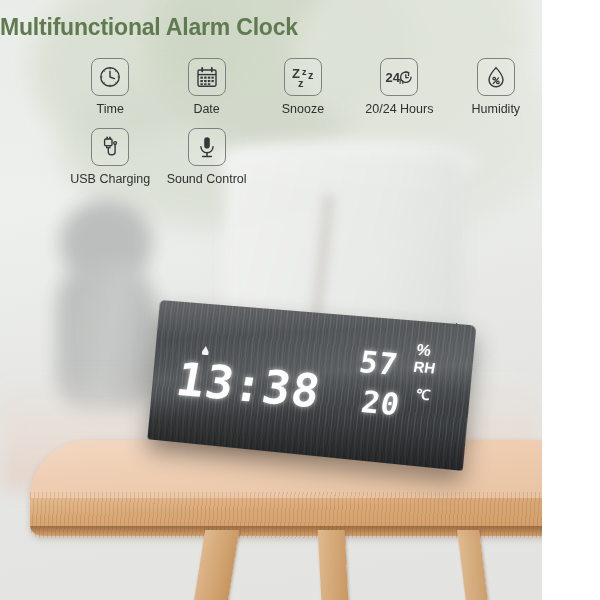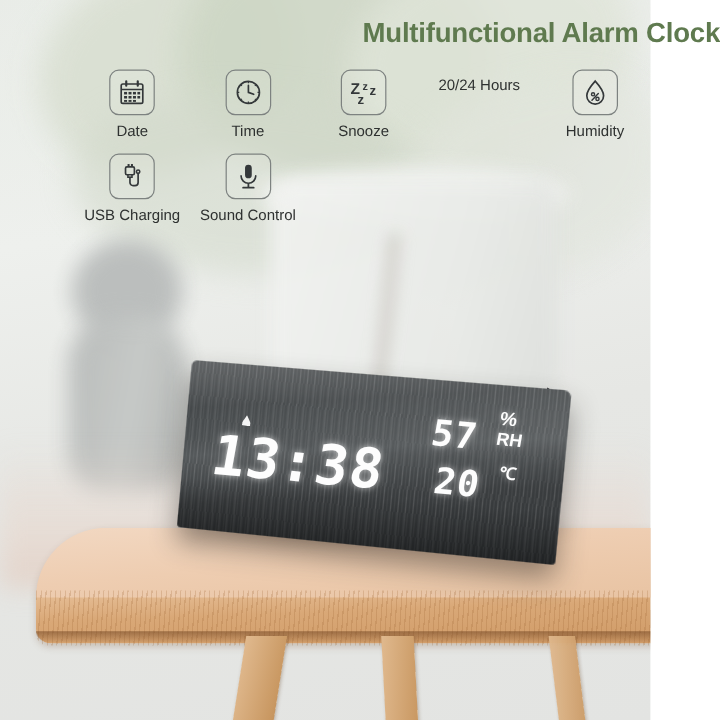--- a/index.html
+++ b/index.html
@@ -174,21 +174,21 @@
   }
   .clock-shadow {
     position:absolute; left:-8px; top:128px; width:330px; height:30px;
     background:radial-gradient(ellipse at 50% 40%, rgba(80,52,28,.42), rgba(80,52,28,0) 72%);
     filter:blur(5px);
   }
 
   
   .features { position:absolute; left:0; top:0; width:600px; height:200px; }
   .title {
-    position:absolute; top:14px; left:0; width:600px; text-align:right;
+    position:absolute; top:14px; left:0; width:600px; text-align:left;
     font-size:23px; font-weight:700; color:#5f7a4f;
     font-family:"Liberation Sans", sans-serif;
     letter-spacing:-.2px;
   }
   .icon-grid {
     position:absolute; top:58px; left:62px; width:482px;
     display:grid; grid-template-columns:repeat(5,1fr); row-gap:12px;
   }
   .cell { display:flex; flex-direction:column; align-items:center; }
   .icon-box {
@@ -249,20 +249,32 @@
       </div>
       <div class="led led-temp">20</div>
       <div class="unit-c">℃</div>
     </div>
   </div>
 
   <div class="features">
     <div class="title">Multifunctional Alarm Clock</div>
 
     <div class="icon-grid">
+
+      <div class="cell">
+        <div class="icon-box">
+          <svg width="24" height="24" viewBox="0 0 24 24" fill="none" stroke="#34383a" stroke-width="1.4">
+            <circle cx="12" cy="12" r="9.2"></circle>
+            <path d="M12 12 L12 6.2 M12 12 L16.4 13.6" stroke-width="1.4" stroke-linecap="round"></path>
+            <path d="M12 2.8v1.6M12 19.6v1.6M2.8 12h1.6M19.6 12h1.6
+                     M5.5 5.5l1.1 1.1M17.4 17.4l1.1 1.1M18.5 5.5l-1.1 1.1M6.6 17.4l-1.1 1.1" stroke-width="1"></path>
+          </svg>
+        </div>
+        <div class="cell-label">Time</div>
+      </div>
 
       <div class="cell">
         <div class="icon-box">
           <svg width="24" height="24" viewBox="0 0 24 24" fill="none" stroke="#34383a" stroke-width="1.4">
             <rect x="3" y="5" width="18" height="16.2" rx="1.4"></rect>
             <path d="M3 9.6h18" stroke-width="1.4"></path>
             <path d="M7.2 2.8v3.6M16.8 2.8v3.6" stroke-width="1.8" stroke-linecap="round"></path>
             <g fill="#34383a" stroke="none">
               <rect x="5.4" y="11.6" width="2.5" height="2.1"></rect>
               <rect x="9.1" y="11.6" width="2.5" height="2.1"></rect>
@@ -274,46 +286,45 @@
               <rect x="16.5" y="15" width="2.3" height="2.1"></rect>
               <rect x="5.4" y="18.3" width="2.5" height="1.6"></rect>
               <rect x="9.1" y="18.3" width="2.5" height="1.6"></rect>
               <rect x="12.8" y="18.3" width="2.5" height="1.6"></rect>
             </g>
           </svg>
         </div>
         <div class="cell-label">Date</div>
       </div>
 
-      <div class="cell">
-        <div class="icon-box">
-          <svg width="24" height="24" viewBox="0 0 24 24" fill="none" stroke="#34383a" stroke-width="1.4">
-            <circle cx="12" cy="12" r="9.2"></circle>
-            <path d="M12 12 L12 6.2 M12 12 L16.4 13.6" stroke-width="1.4" stroke-linecap="round"></path>
-            <path d="M12 2.8v1.6M12 19.6v1.6M2.8 12h1.6M19.6 12h1.6
-                     M5.5 5.5l1.1 1.1M17.4 17.4l1.1 1.1M18.5 5.5l-1.1 1.1M6.6 17.4l-1.1 1.1" stroke-width="1"></path>
-          </svg>
-        </div>
-        <div class="cell-label">Time</div>
-      </div>
-
 
       <div class="cell">
         <div class="icon-box">
           <svg width="26" height="24" viewBox="0 0 26 24">
             <text class="zz" x="2" y="13" font-size="13">Z</text>
             <text class="zz" x="12" y="10" font-size="9">z</text>
             <text class="zz" x="18" y="14" font-size="11">z</text>
             <text class="zz" x="8" y="22" font-size="11">z</text>
           </svg>
         </div>
         <div class="cell-label">Snooze</div>
       </div>
 
       <div class="cell">
+        <div class="icon-box">
+          <svg width="28" height="22" viewBox="0 0 28 22">
+            <text class="h24" x="0.5" y="16" font-size="13">24</text>
+            <text class="h24" x="14" y="18" font-size="8">h</text>
+            <g fill="none" stroke="#34383a" stroke-width="1.3" stroke-linecap="round">
+              <path d="M26 11.2a5.2 5.2 0 1 1-2.6-4.5"></path>
+              <path d="M20.6 6.2l3.1.3-.2 3"></path>
+              <path d="M20.8 8.6v3.1h2.3"></path>
+            </g>
+          </svg>
+        </div>
         <div class="cell-label">20/24 Hours</div>
       </div>
 
       <div class="cell">
         <div class="icon-box">
           <svg width="24" height="24" viewBox="0 0 24 24" fill="none" stroke="#34383a" stroke-width="1.4">
             <path d="M12 2.6C12 2.6 5 10.3 5 14.8a7 7 0 0 0 14 0C19 10.3 12 2.6 12 2.6z"></path>
             <g stroke-width="1.2">
               <circle cx="10.2" cy="13.6" r="1.3"></circle>
               <circle cx="13.9" cy="17.4" r="1.3"></circle>

